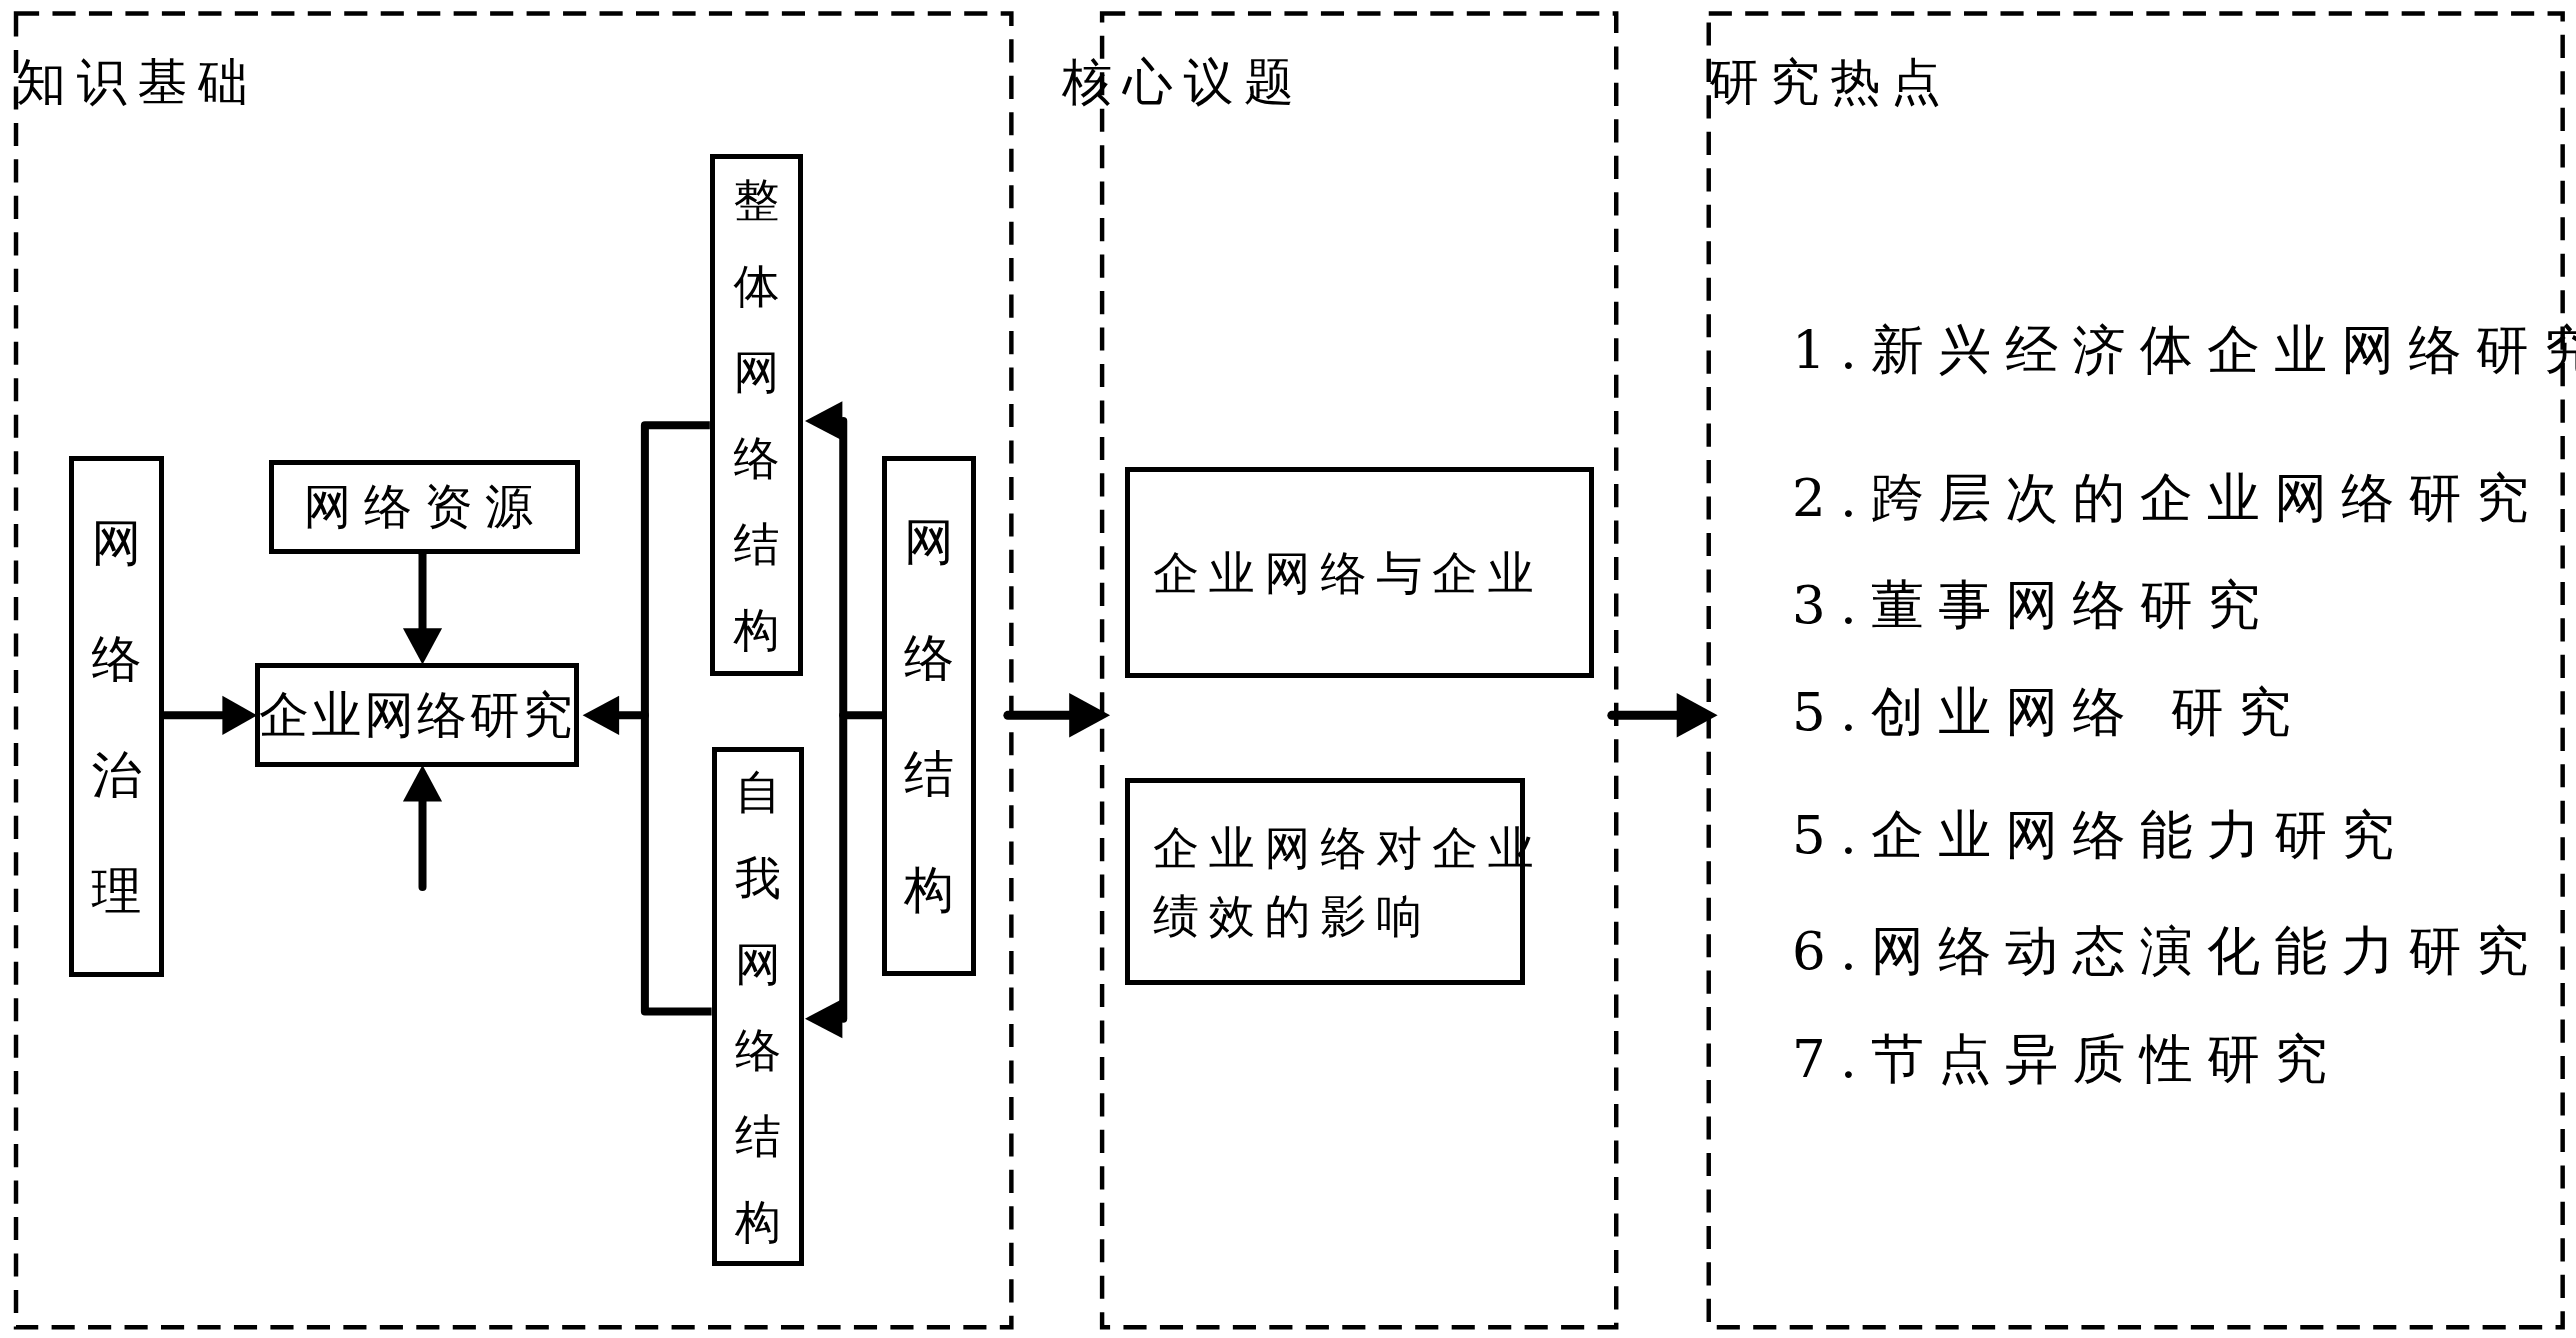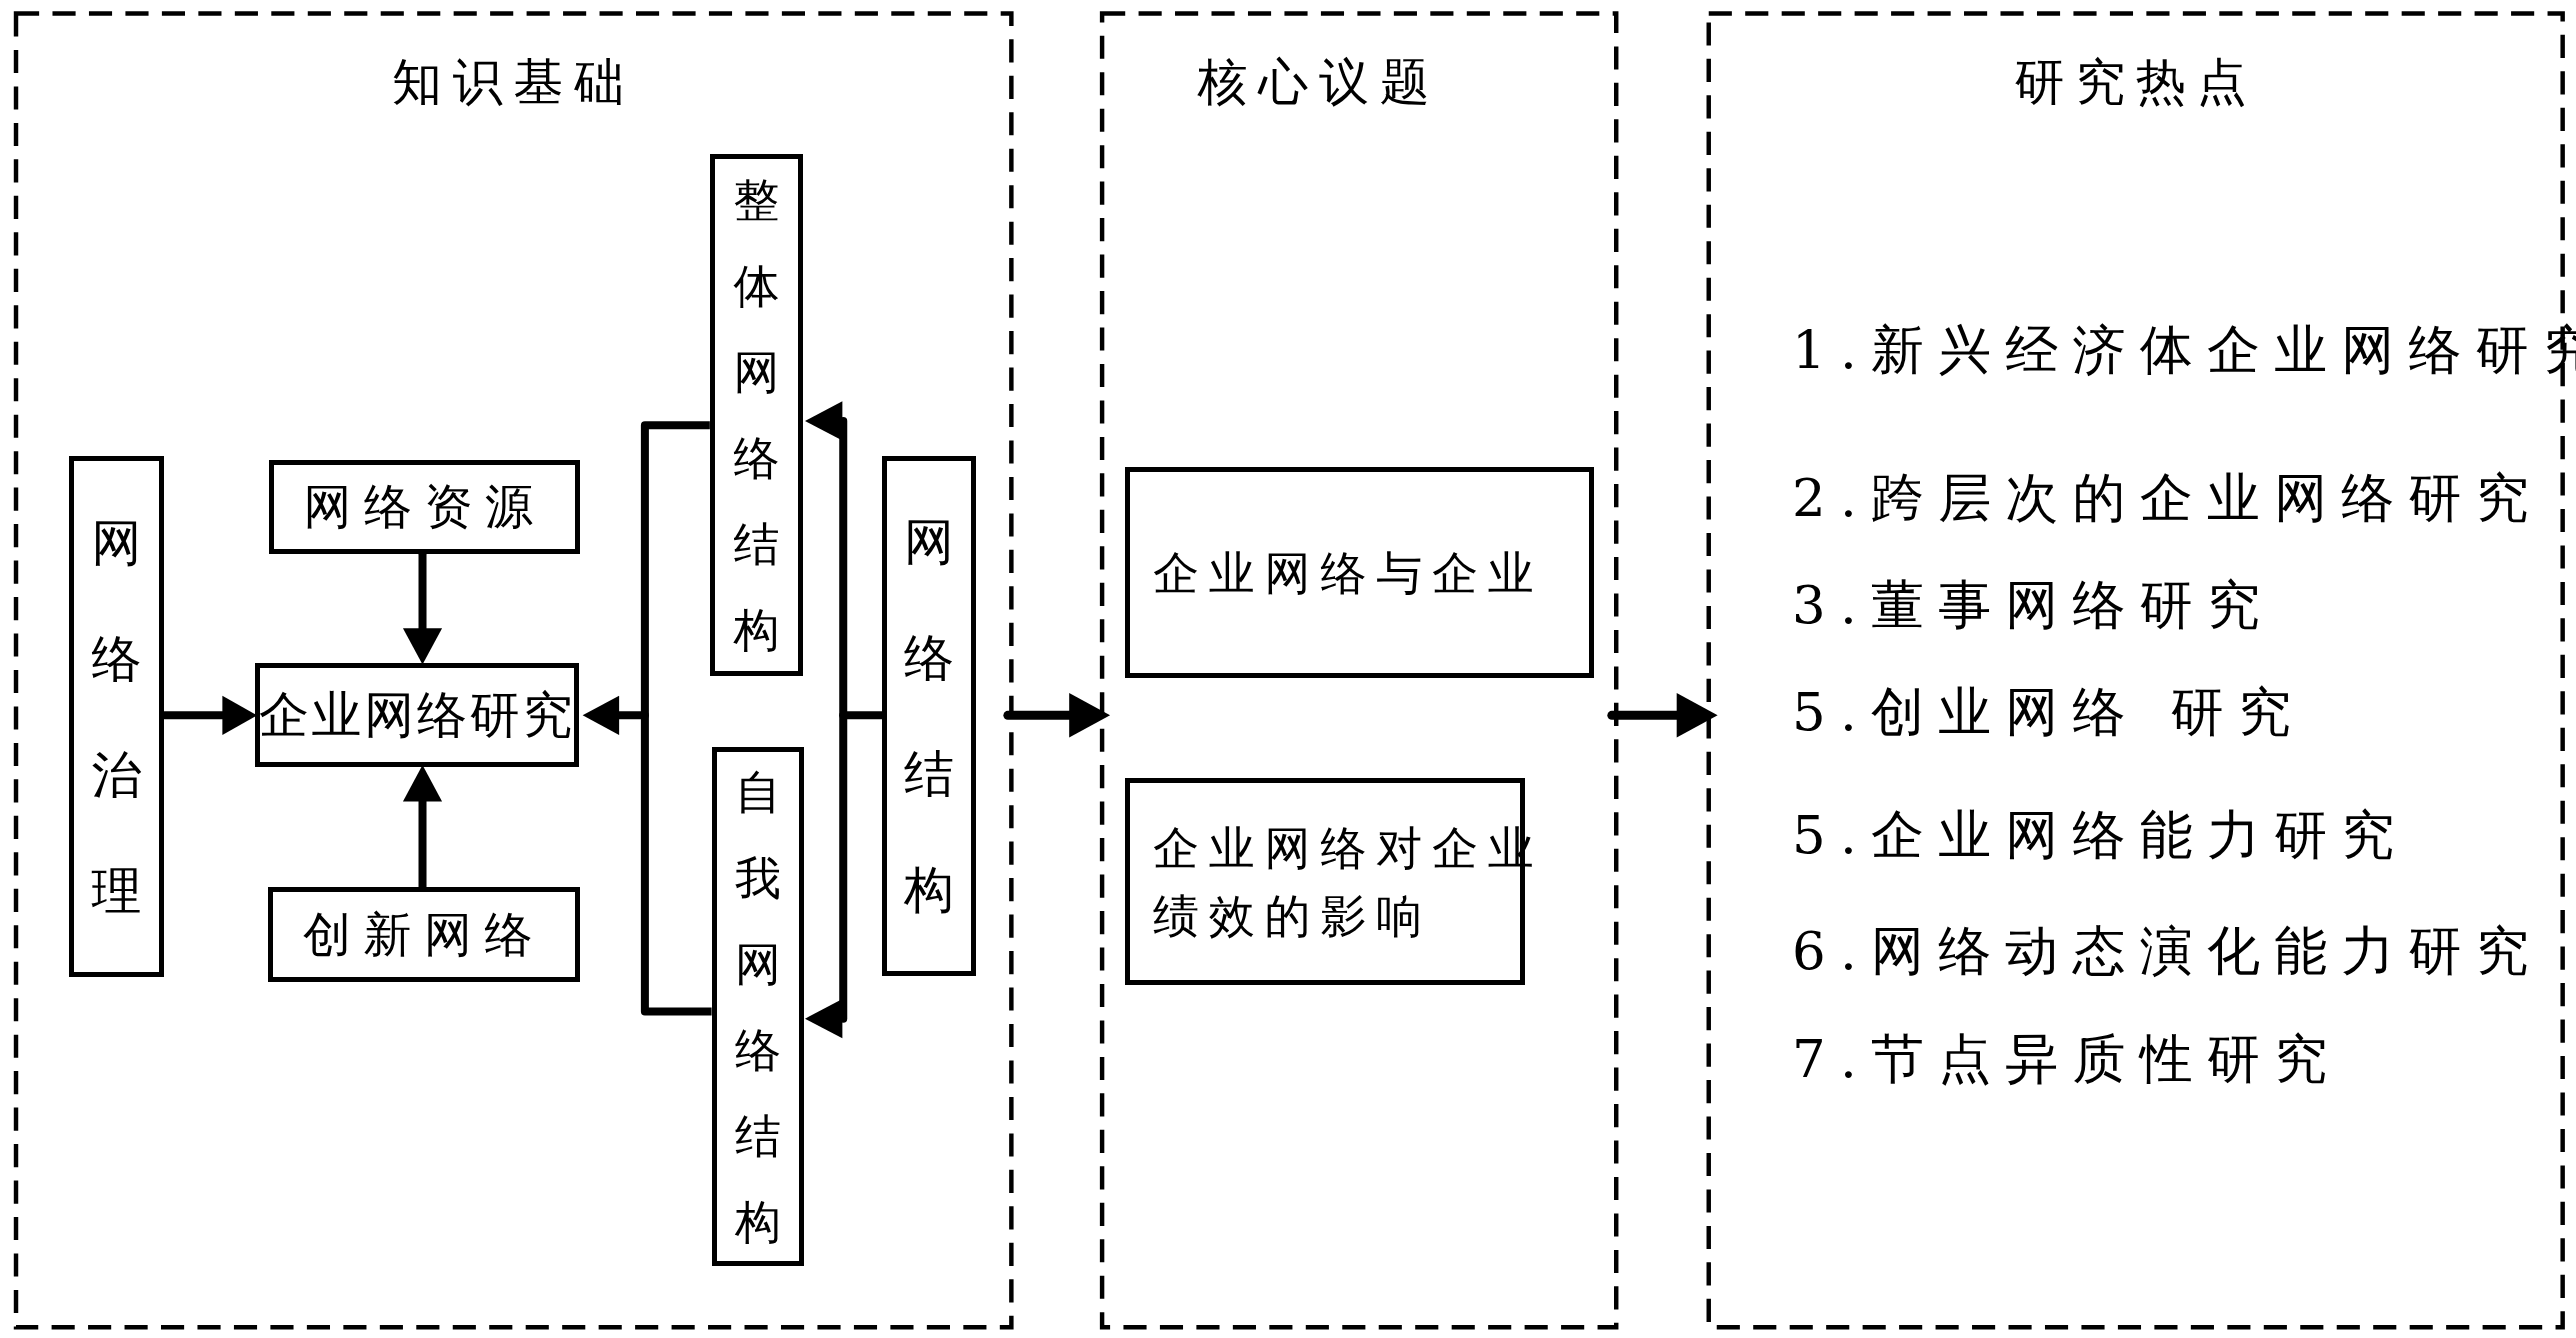--- a/index.html
+++ b/index.html
@@ -1,21 +1,21 @@
 <!DOCTYPE html>
 <html style="font-size:14.2px"><head>
 <meta charset="utf-8">
 <style>
   html,body { margin:0; padding:0; background:#ffffff; }
   body { font-family: "DejaVu Serif", serif; color:#000; }
   .canvas { position:relative; width:2576px; height:1339px; background:#ffffff; overflow:hidden; }
   .canvas svg.wires { position:absolute; left:0; top:0; width:2576px; height:1339px; }
 
   .panel-title { position:absolute; top:55px; height:55px; line-height:55px;
-                 font-size:50px; letter-spacing:10.7px; text-align:center; }
+                 font-size:50px; letter-spacing:10.7px; text-align:left; }
   .t1 { left:16px;   width:995px; }
   .t2 { left:1062px; width:514px;  }
   .t3 { left:1709px; width:854px;  }
 
   .box { position:absolute; box-sizing:border-box; border:5.3px solid #000; background:#fff;
          display:flex; align-items:center; justify-content:center; }
 
   .hlabel { font-size:48px; letter-spacing:12.5px; white-space:nowrap; }
   .hlabel-tight { font-size:50px; letter-spacing:2.7px; white-space:nowrap; }
 
@@ -91,23 +91,20 @@
   </div>
 
   <div class="box" style="left:269px; top:460px; width:311px; height:94px;align-items:center;">
     <div class="hlabel">网络资源</div>
   </div>
 
   <div class="box" style="left:255px; top:663px; width:324px; height:104px;">
     <div class="hlabel-tight">企业网络研究</div>
   </div>
 
-  <div class="box" style="left:268px; top:887px; width:312px; height:95px;">
-    <div class="hlabel">创新网络</div>
-  </div>
 
   <div class="box" style="left:710px; top:154px; width:93px; height:522px;">
     <div class="vtext v6">整
 体
 网
 络
 结
 构</div>
   </div>
 

